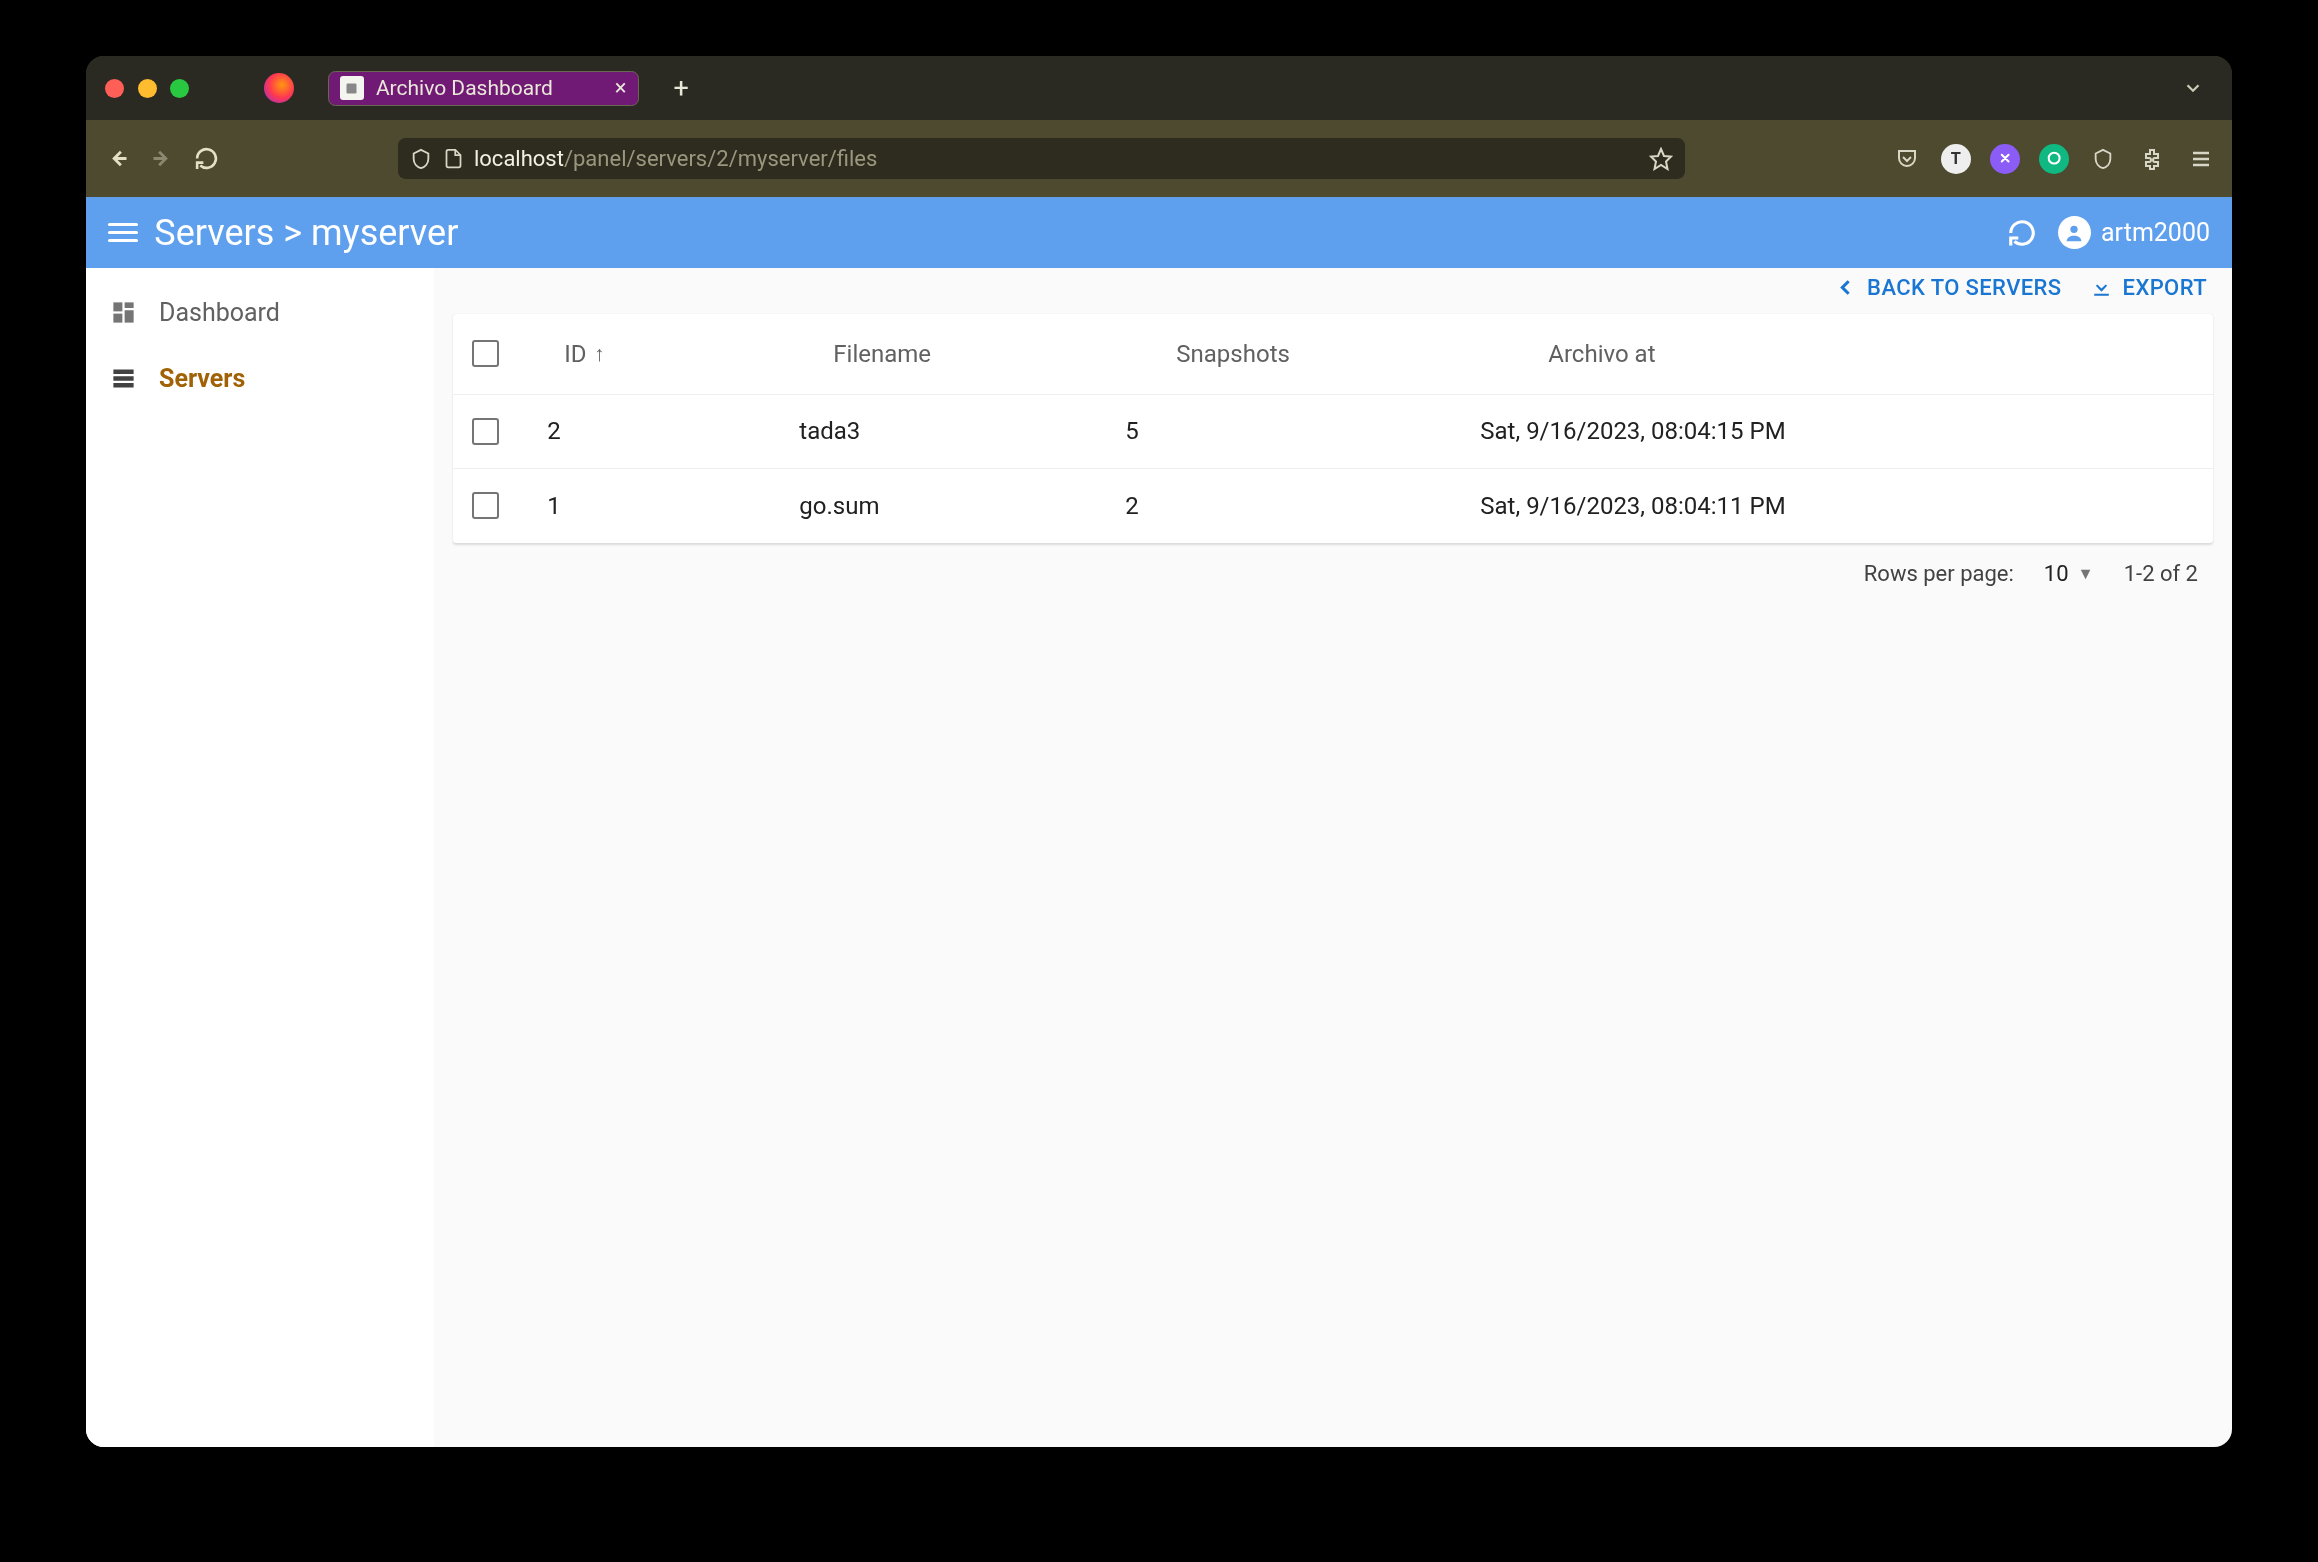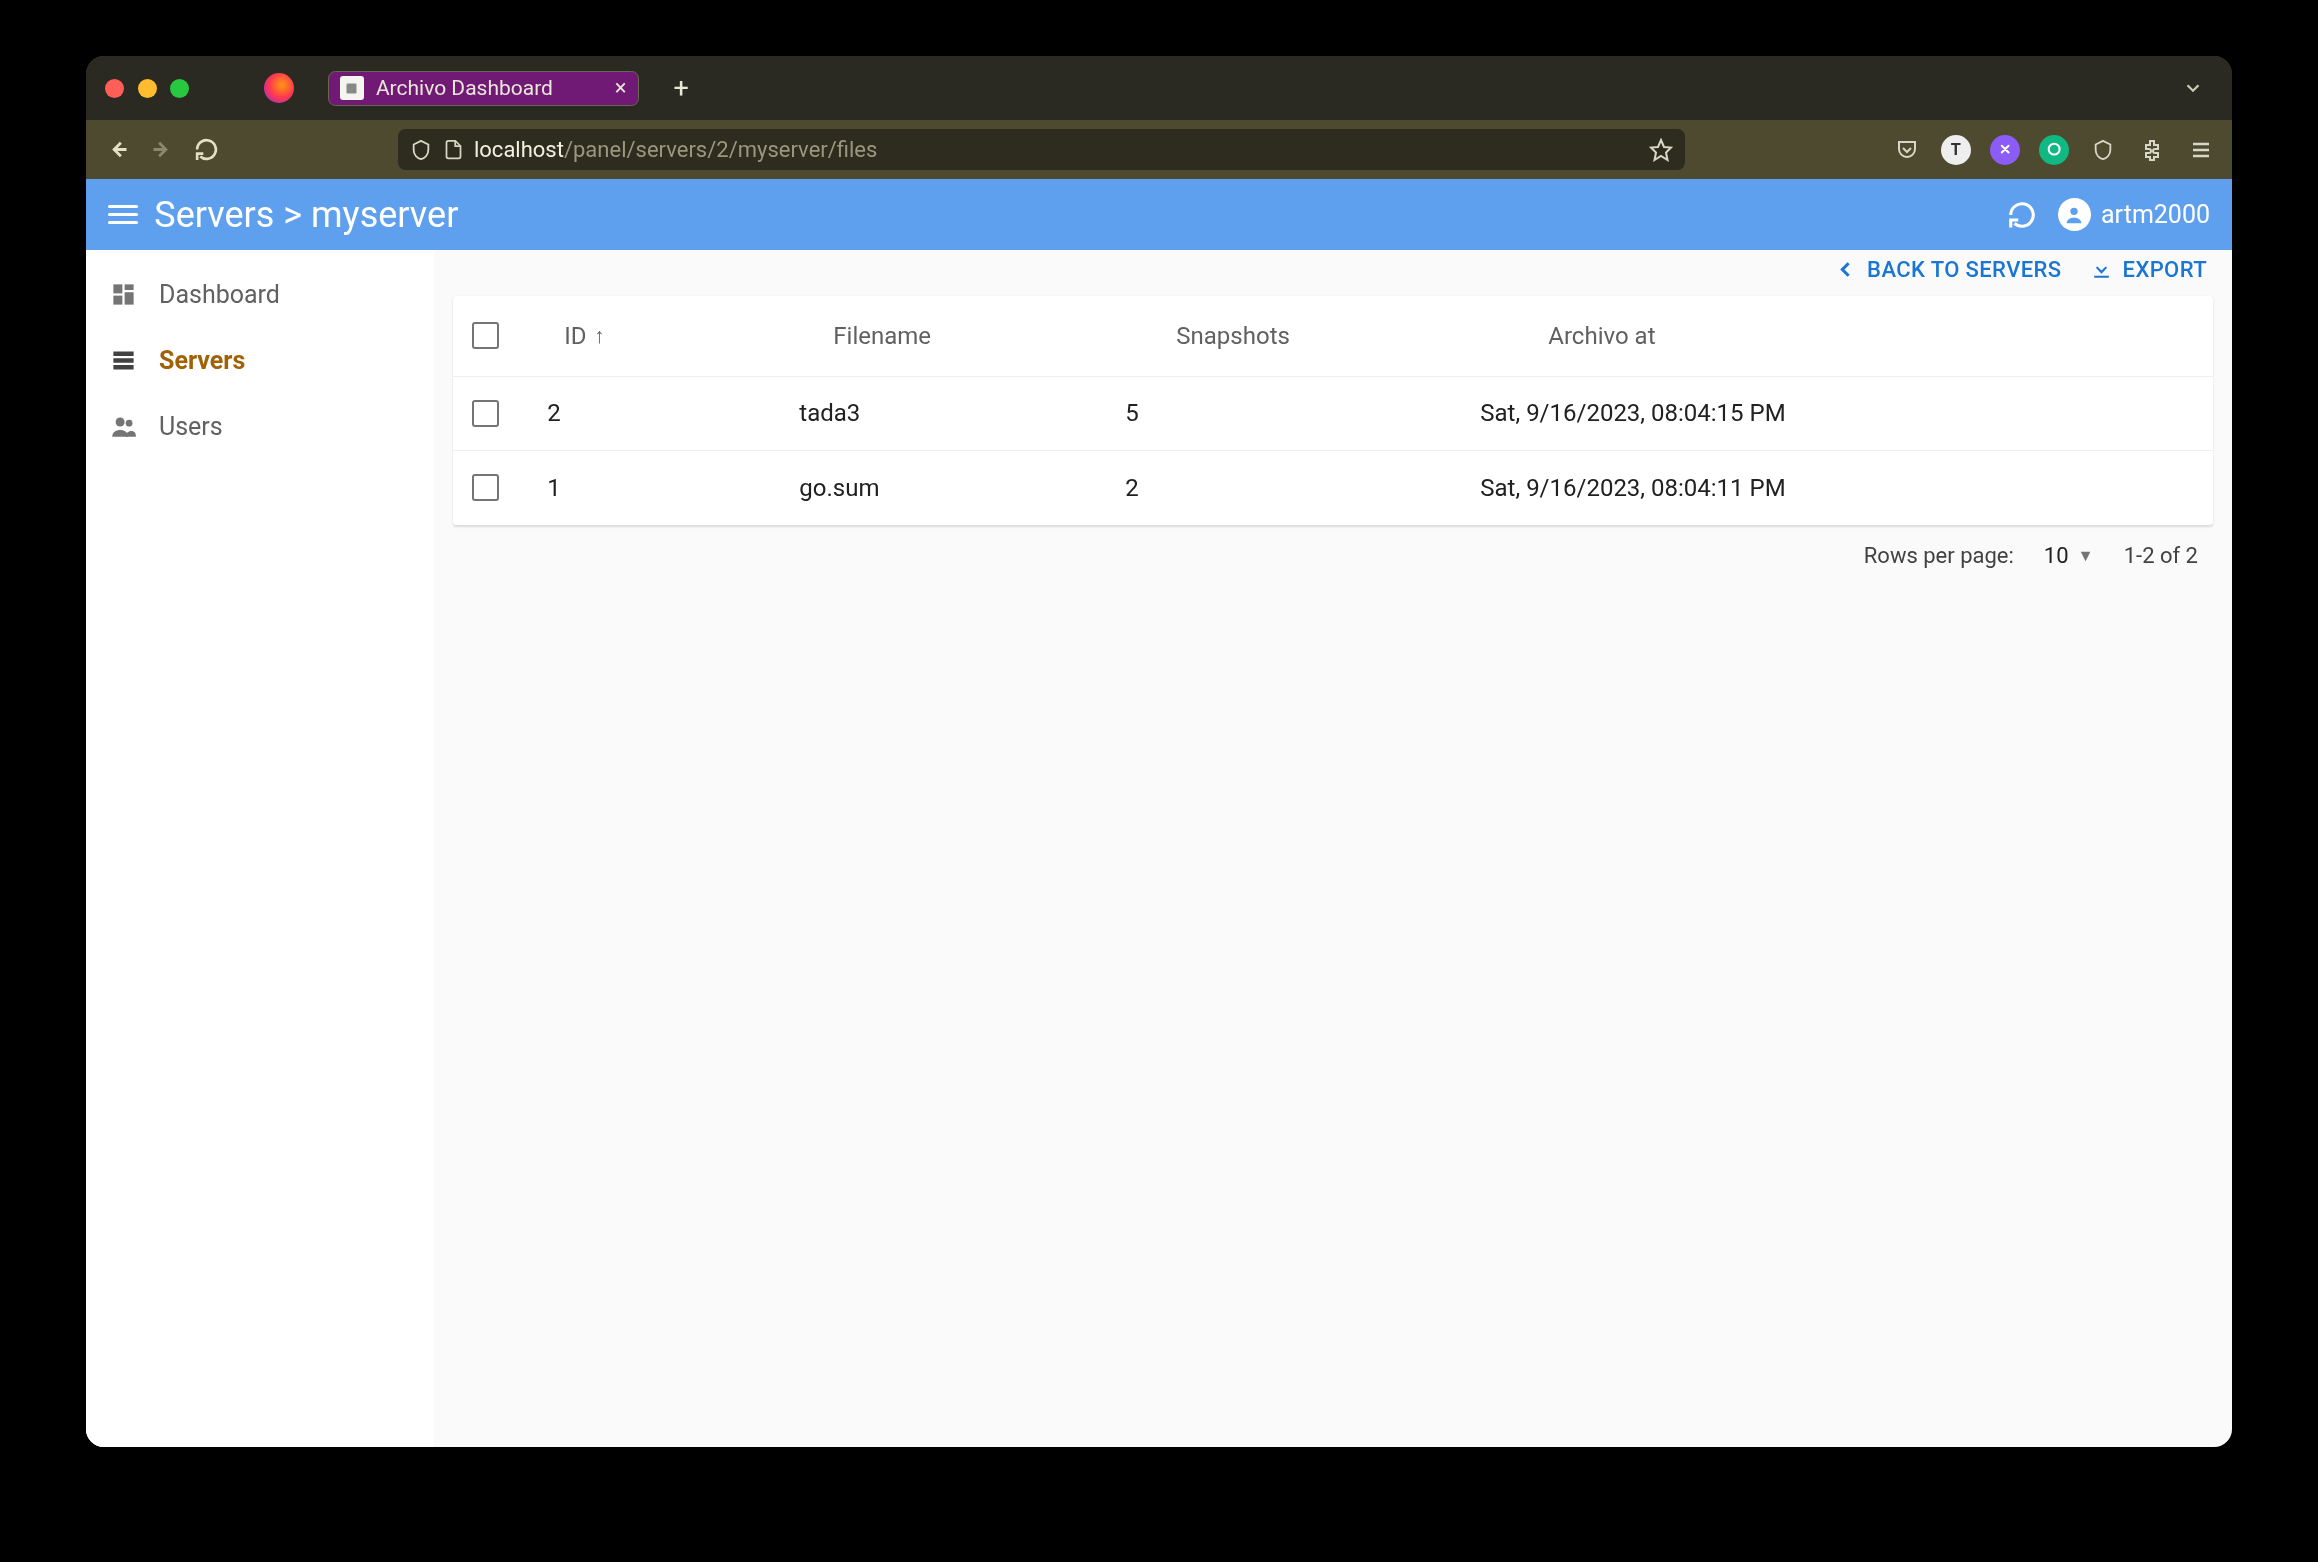--- a/index.html
+++ b/index.html
@@ -66,21 +66,21 @@
   .newtab {
     width: 30px; height: 30px; display:flex; align-items:center; justify-content:center;
     color: #e9e7d8; font-size: 27px; border-radius:6px; margin-left:10.4px;
   }
   .tabs-menu-chevron {
     margin-left: auto; color: #ccc9b4; font-size: 22px; padding: 6px 15px;
   }
 
   
   .urlbar-row {
-    height: 59px;
+    height: 77px;
     background: #4d4a30;
     display:flex; align-items:center; gap: 13.3px;
     padding: 0 16.3px;
   }
   .nav-btn { width:31px; height:31px; display:flex; align-items:center; justify-content:center; color:#e3e0c6; }
   .nav-btn.disabled { color:#8b886f; }
   .urlbar {
     flex: 1;
     max-width: 1287px;
     margin: 0 163px 0 163px;
@@ -324,31 +324,20 @@
         <div class="side-item active">
           <span class="sicon">
             <svg viewBox="0 0 24 24" width="27" height="27" fill="currentColor">
                 <rect x="3" y="4" width="18" height="4"></rect>
                 <rect x="3" y="10" width="18" height="4"></rect>
                 <rect x="3" y="16" width="18" height="4"></rect>
               </svg>
           </span>
           <span>Servers</span>
         </div>
-        <div class="side-item">
-          <span class="sicon">
-            <svg viewBox="0 0 24 24" width="27" height="27" fill="currentColor">
-                <circle cx="9" cy="8" r="4"></circle>
-                <circle cx="17" cy="9" r="3"></circle>
-                <path d="M2 21c0-4 3-6 7-6s7 2 7 6"></path>
-                <path d="M14 21c0-3 2-5 5-5s4 2 4 5"></path>
-              </svg>
-          </span>
-          <span>Users</span>
-        </div>
       </div>
 
       <div class="content">
         <div class="actions-row">
           <div class="action-btn">
             <svg viewBox="0 0 24 24" fill="none" stroke="currentColor" stroke-width="3">
                 <polyline points="15 18 9 12 15 6"></polyline>
               </svg>
             <span>BACK TO SERVERS</span>
           </div>

